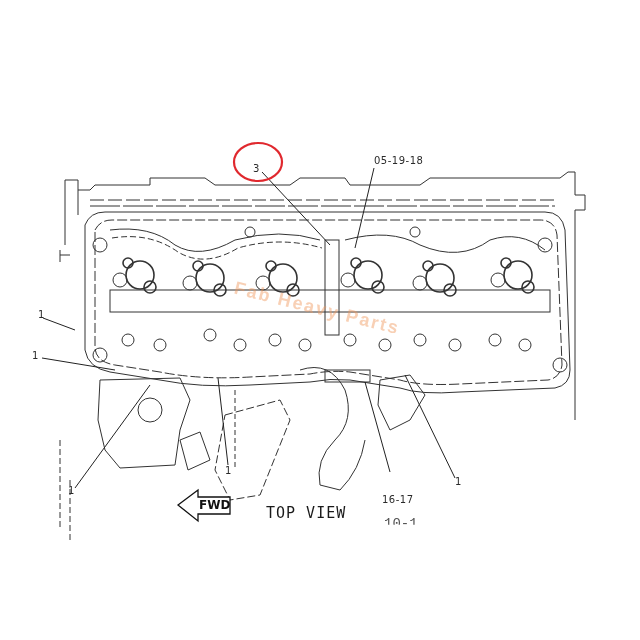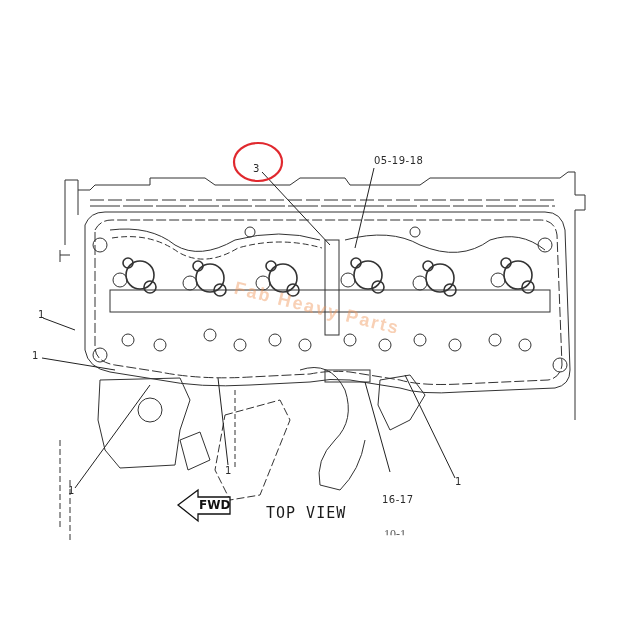--- a/index.html
+++ b/index.html
@@ -8,21 +8,21 @@
   #stage { position: absolute; left: 0; top: 0; width: 640px; height: 640px; }
   .lbl { position: absolute; font-family: "DejaVu Sans", sans-serif; font-size: 10px;
          color: #2a2a2a; white-space: nowrap; letter-spacing: 0.5px; }
   .title { position: absolute; font-family: "DejaVu Sans Mono", monospace; font-size: 15px;
            color: #1a1a1a; letter-spacing: 1px; }
   .fwd { position: absolute; font-family: "DejaVu Sans", sans-serif; font-weight: bold;
          font-size: 12px; color: #111; text-align: right; }
   .wm { position: absolute; font-family: "Liberation Sans", sans-serif; font-weight: bold;
         font-size: 18px; color: rgba(240,150,90,0.45); transform: rotate(14deg);
         letter-spacing: 2px; }
-  .partial { position: absolute; font-size: 12px; color: #555; font-family: Liberation Serif, serif; margin-top: 11px; }
+  .partial { position: absolute; font-size: 14px; color: #555; font-family: Liberation Mono, monospace; }
 </style>
 </head>
 <body>
 
 <div id="stage">
   <svg width="640" height="640" viewBox="0 0 640 640" stroke="#333" fill="none" stroke-width="1">
 
     <path d="M65 180 L65 245 M65 180 L78 180 L78 215 M78 190 L90 190 L95 185 L150 185 L150 178 L205 178 L215 185 L290 185 L300 178 L345 178 L350 185 L420 185 L430 178 L560 178 L568 172 L575 172 L575 195 L585 195 L585 210 L575 210 L575 420"></path>
     <path d="M90 200 L555 200" stroke-dasharray="14 4"></path>
     <path d="M90 206 L555 206" stroke-dasharray="30 3"></path>

